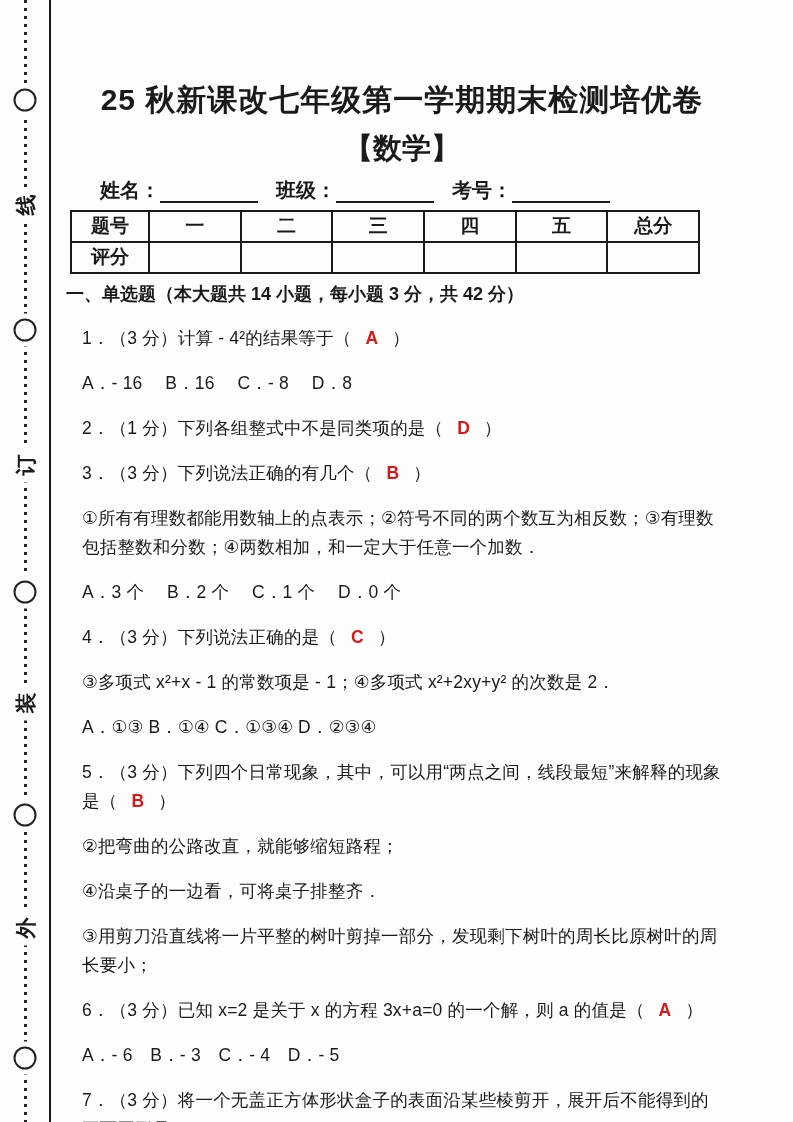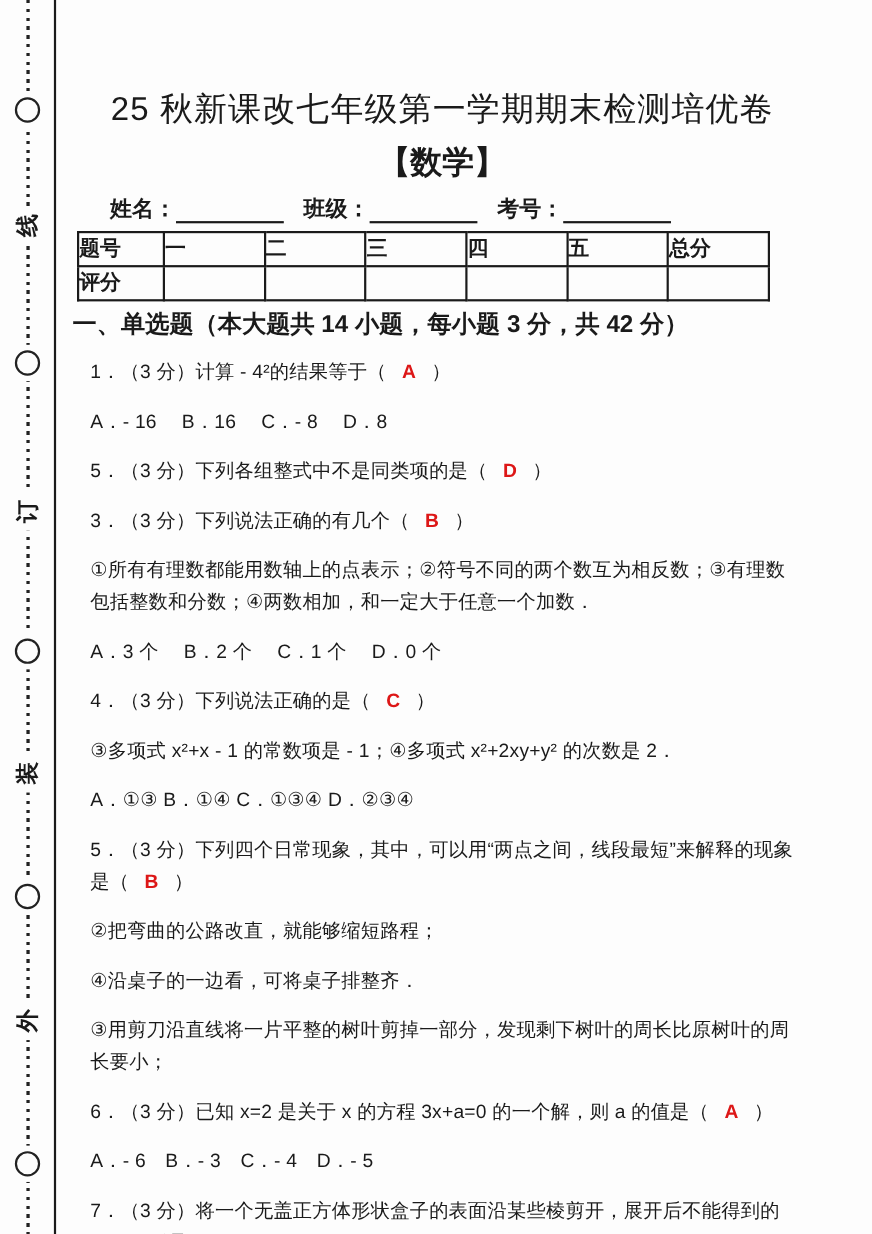--- a/index.html
+++ b/index.html
@@ -20,40 +20,40 @@
     background:#fdfdfd;padding:5px 1px;display:flex;align-items:center;justify-content:center;
   }
   .bind-circle{width:19px;height:19px;border:2px solid #222;border-radius:50%;background:#fdfdfd;}
   .bind-char{
     font-size:21px;font-weight:bold;transform:rotate(-90deg);
     line-height:1;padding:2px 0;
   }
   
   .content{position:absolute;left:66px;top:0;width:672px;}
   .title{
-    margin:82px 0 0;text-align:center;font-size:30px;font-weight:400;
+    margin:82px 0 0;text-align:center;font-size:30px;font-weight:700;
     letter-spacing:1px;line-height:1.2;
   }
   .subtitle{margin:13px 0 0;text-align:center;font-size:29px;font-weight:900;line-height:1.2;}
   
   .info-line{
     margin-top:11px;padding-left:34px;display:flex;align-items:center;
     font-size:20px;font-weight:bold;line-height:26px;white-space:nowrap;
   }
   .blank{display:inline-block;width:98px;height:24px;border-bottom:2px solid #1a1a1a;margin-right:18px;}
   .blank:last-child{margin-right:0;}
   
   .score-table{margin:7px 0 0 4px;border-collapse:collapse;width:630px;table-layout:fixed;}
   .score-table td{
-    border:2px solid #1a1a1a;height:29px;text-align:left;vertical-align:middle;
+    border:2px solid #1a1a1a;height:29px;text-align:center;vertical-align:middle;
     font-size:19px;font-weight:bold;padding:0;
   }
   .score-table col.c0{width:78px;}
   
-  .section-title{margin-top:7px;font-size:22px;font-weight:bold;line-height:27px;}
+  .section-title{margin-top:7px;font-size:18px;font-weight:bold;line-height:27px;}
   .questions{margin-top:2px;}
   .q p{margin:16px;font-size:17.5px;line-height:29px;letter-spacing:0.2px;}
   .ans{color:#dd1717;font-weight:bold;margin:0 14px;}
 </style>
 </head>
 <body>
 
 <div class="binding">
   <div class="dotline"></div>
   <div class="bind-item" style="top:100px">
@@ -135,21 +135,21 @@
   <div class="section-title">一、单选题（本大题共 14 小题，每小题 3 分，共 42 分）</div>
 
   <div class="questions">
 
     <div class="q">
       <p><span>1．（3 分）计算 - 4²的结果等于（</span><span class="ans">A</span><span>）</span></p>
       <p>A．- 16　 B．16　 C．- 8　 D．8</p>
     </div>
 
     <div class="q">
-      <p><span>5．（3 分）下列各组整式中不是同类项的是（</span><span class="ans">D</span><span>）</span></p>
+      <p><span>2．（1 分）下列各组整式中不是同类项的是（</span><span class="ans">D</span><span>）</span></p>
     </div>
 
     <div class="q">
       <p><span>3．（3 分）下列说法正确的有几个（</span><span class="ans">B</span><span>）</span></p>
       <p>①所有有理数都能用数轴上的点表示；②符号不同的两个数互为相反数；③有理数包括整数和分数；④两数相加，和一定大于任意一个加数．</p>
       <p>A．3 个　 B．2 个　 C．1 个　 D．0 个</p>
     </div>
 
     <div class="q">
       <p><span>4．（3 分）下列说法正确的是（</span><span class="ans">C</span><span>）</span></p>

